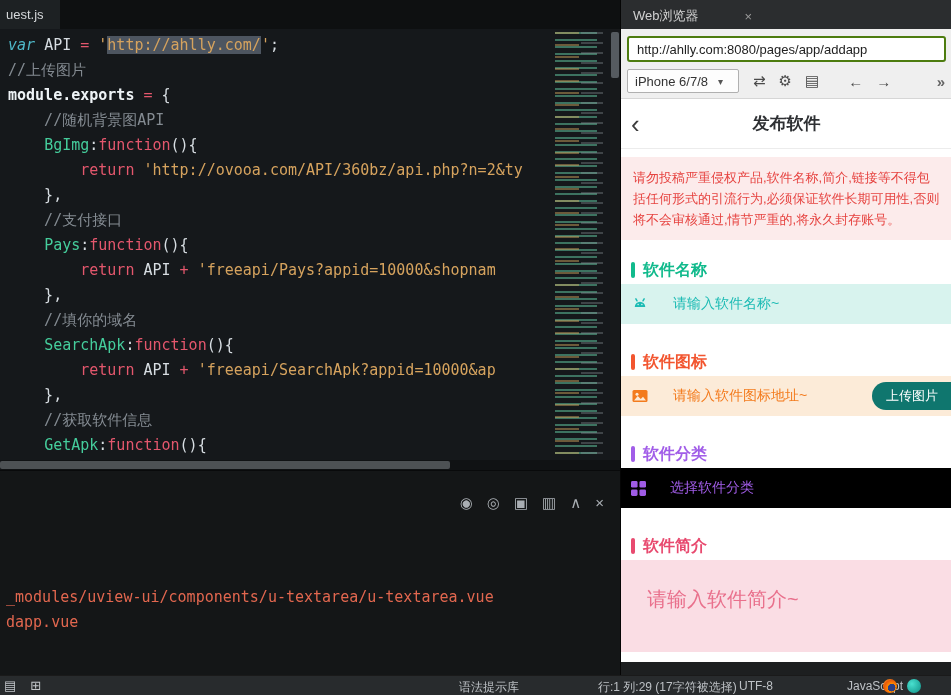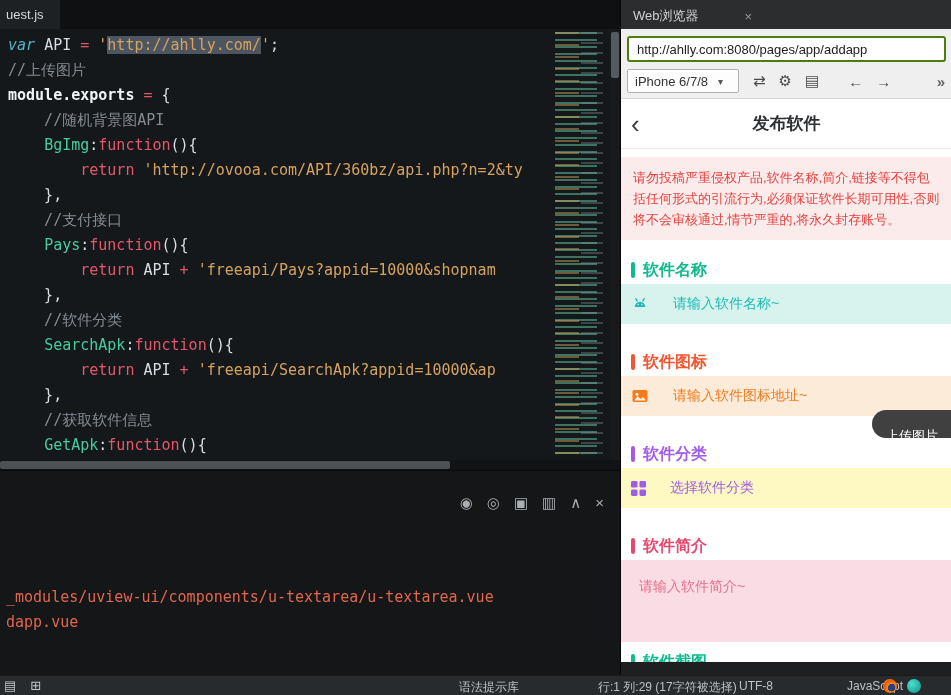--- a/index.html
+++ b/index.html
@@ -74,24 +74,24 @@
   .st-name { color:#11ba8c; } .st-name .bar { background:#11ba8c; }
   .st-icon { color:#f2552f; } .st-icon .bar { background:#f2552f; }
   .st-cat  { color:#a15de8; } .st-cat .bar { background:#a15de8; }
   .st-intro{ color:#e84a6f; } .st-intro .bar { background:#e84a6f; }
   .st-shot { color:#11ba8c; } .st-shot .bar { background:#11ba8c; }
   .sec-title.first { margin-top:16px; }
   .sec-title.last { margin-top:6px; }
   .row { height:40px; display:flex; align-items:center; gap:24px; padding:0 10px; font-size:14px; position:relative; }
   .row-name { background:#d8f3ee; color:#1cbbb4; }
   .row-icon { background:#fcebd8; color:#f37b1d; }
-  .row-cat  { background:#fef9c3; color:#a05ce6; }
-  .intro-box { height:82px; background:#fadde4; color:#e9708c; font-size:14px; padding:18px; }
-  .upload-btn { position:absolute; right:0; top:50%; transform:translateY(-50%); background:#404040; color:#fff;
-                font-size:13px; height:28px; line-height:28px; padding:12px 14px; border-radius:14px 0 0 14px; border:none;margin-top:28px; }
+  .row-cat  { background:#000000; color:#a05ce6; }
+  .intro-box { height:92px; background:#fadde4; color:#e9708c; font-size:20px; padding:26px; }
+  .upload-btn { position:absolute; right:0; top:50%; transform:translateY(-50%); background:#0f766e; color:#fff;
+                font-size:13px; height:28px; line-height:28px; padding:0 14px; border-radius:14px 0 0 14px; border:none; }
   .b-bottom { position:absolute; left:0; top:662px; width:331px; height:13px; background:#1d1f20; }
 
   
   .statusbar { position:absolute; left:0; top:675px; width:951px; height:20px; background:#282b2d;
                border-top:1px solid #1a1a1a; font-size:12px; color:#bdc1c5; }
   .sb-left { position:absolute; left:4px; top:2px; display:flex; gap:14px; }
   .s-icon { color:#c2c6c9; font-size:13px; line-height:16px; }
   .sb-item { position:absolute; top:3px; white-space:nowrap; }
   .sb-syntax { left:459px; } .sb-pos { left:598px; } .sb-enc { left:739px; } .sb-lang { left:799px;margin-left:48px; }
   .circle { position:absolute; top:3px; width:14px; height:14px; border-radius:50%; }
@@ -113,21 +113,21 @@
           <div class="code-line"><span class="tk-cm">//上传图片</span></div>
           <div class="code-line"><span class="tk-mod">module.exports </span><span class="tk-op">= </span><span class="tk-id">{</span></div>
           <div class="code-line"><span class="tk-cm">    //随机背景图API</span></div>
           <div class="code-line"><span class="tk-id">    </span><span class="tk-name">BgImg</span><span class="tk-id">:</span><span class="tk-fn">function</span><span class="tk-id">(){</span></div>
           <div class="code-line"><span class="tk-id">        </span><span class="tk-kw">return </span><span class="tk-str">'http://ovooa.com/API/360bz/api.php?n=2&amp;ty</span></div>
           <div class="code-line"><span class="tk-id">    },</span></div>
           <div class="code-line"><span class="tk-cm">    //支付接口</span></div>
           <div class="code-line"><span class="tk-id">    </span><span class="tk-name">Pays</span><span class="tk-id">:</span><span class="tk-fn">function</span><span class="tk-id">(){</span></div>
           <div class="code-line"><span class="tk-id">        </span><span class="tk-kw">return </span><span class="tk-id">API </span><span class="tk-op">+ </span><span class="tk-str">'freeapi/Pays?appid=10000&amp;shopnam</span></div>
           <div class="code-line"><span class="tk-id">    },</span></div>
-          <div class="code-line"><span class="tk-cm">    //软件分类</span></div>
+          <div class="code-line"><span class="tk-cm">    //填你的域名</span></div>
           <div class="code-line"><span class="tk-id">    </span><span class="tk-name">SearchApk</span><span class="tk-id">:</span><span class="tk-fn">function</span><span class="tk-id">(){</span></div>
           <div class="code-line"><span class="tk-id">        </span><span class="tk-kw">return </span><span class="tk-id">API </span><span class="tk-op">+ </span><span class="tk-str">'freeapi/SearchApk?appid=10000&amp;ap</span></div>
           <div class="code-line"><span class="tk-id">    },</span></div>
           <div class="code-line"><span class="tk-cm">    //获取软件信息</span></div>
           <div class="code-line"><span class="tk-id">    </span><span class="tk-name">GetApk</span><span class="tk-id">:</span><span class="tk-fn">function</span><span class="tk-id">(){</span></div>
         </div>
       <div class="minimap">
         <div class="mm mm1"></div>
         <div class="mm mm2"></div>
         <div class="mm mm3"></div>

